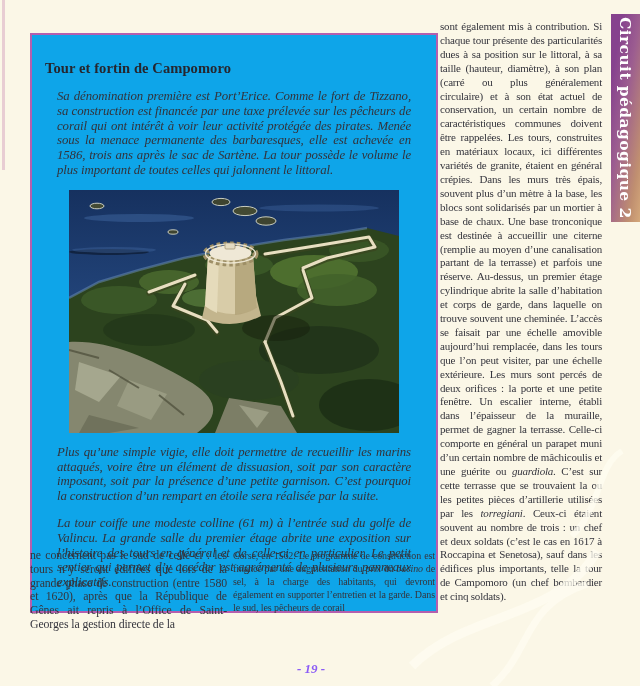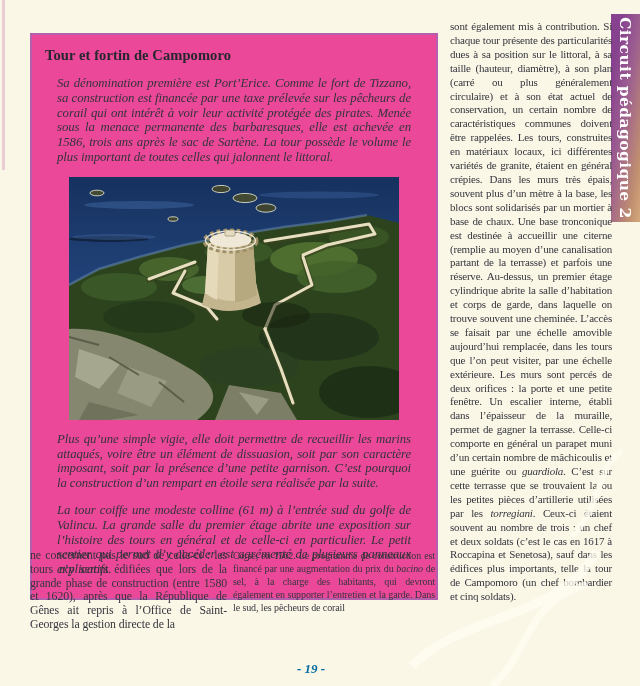--- a/index.html
+++ b/index.html
@@ -24,56 +24,56 @@
   }
   .side-tab .lbl{
     writing-mode:vertical-rl;
     color:#ffffff;font-weight:bold;font-size:15.5px;
     font-family:"DejaVu Serif","Liberation Serif",serif;
     letter-spacing:0.4px;white-space:nowrap;
   }
   
   .info-box{
     position:absolute;left:30px;top:33px;width:408px;
-    border:2px solid #b45fae;background:#ec4899;
-    box-sizing:border-box;padding:12px 13px 9px 13px;
+    border:2px solid #b45fae;background:#0ea5e9;
+    box-sizing:border-box;padding:25px 13px 9px 13px;
   }
   .box-title{
     margin:0 0 3px 0;font-size:14.5px;font-weight:bold;color:#26262e;
     letter-spacing:0.1px;
   }
   .box-text{
     margin:12px;font-style:italic;font-size:12.8px;line-height:14.8px;
     text-align:justify;letter-spacing:-0.1px;color:#33333b;
   }
   .box-text + .box-text{margin-top:1px;}
   .photo{
     width:330px;height:243px;margin:5px auto 6px auto;
     overflow:hidden;background:#24477e;
   }
   
   .col{
     position:absolute;text-align:justify;color:#35353d;
   }
   .right-col{
     left:440px;top:20px;width:162px;
-    font-size:11px;line-height:13.9px;letter-spacing:-0.2px;margin-left:10px;
+    font-size:11px;line-height:13.9px;letter-spacing:-0.2px;
   }
   .bl-col{
     left:30px;top:549px;width:197px;
     font-size:11.8px;line-height:13.8px;letter-spacing:-0.1px;font-family:Liberation Serif, serif;
   }
   .bm-col{
     left:233px;top:549px;width:202px;
     font-size:10px;line-height:13px;letter-spacing:-0.1px;
   }
   .col .it{font-style:italic;}
   .page-number{
     position:absolute;left:0;top:661px;width:622px;text-align:center;
-    font-weight:bold;font-style:italic;font-size:13px;color:#0369a1;
+    font-weight:bold;font-style:italic;font-size:13px;color:#8b5cf6;
   }
   .watermark{position:absolute;right:8px;bottom:0;}
 </style>
 </head>
 <body>
 
 <div class="page">
 
   <div class="scan-edge"></div>
 

